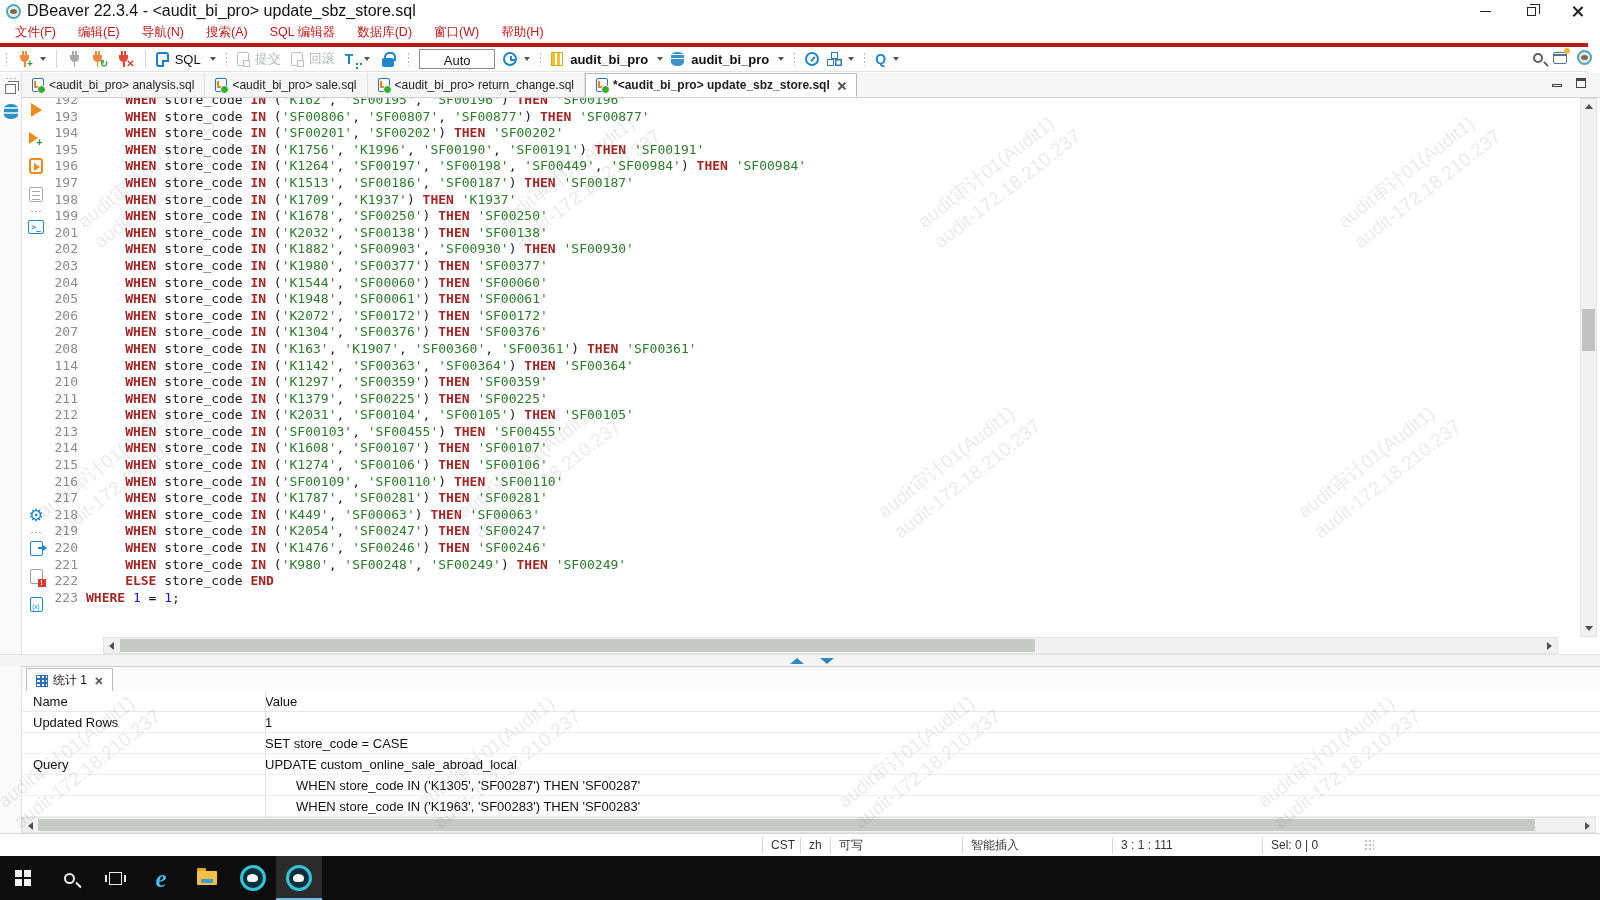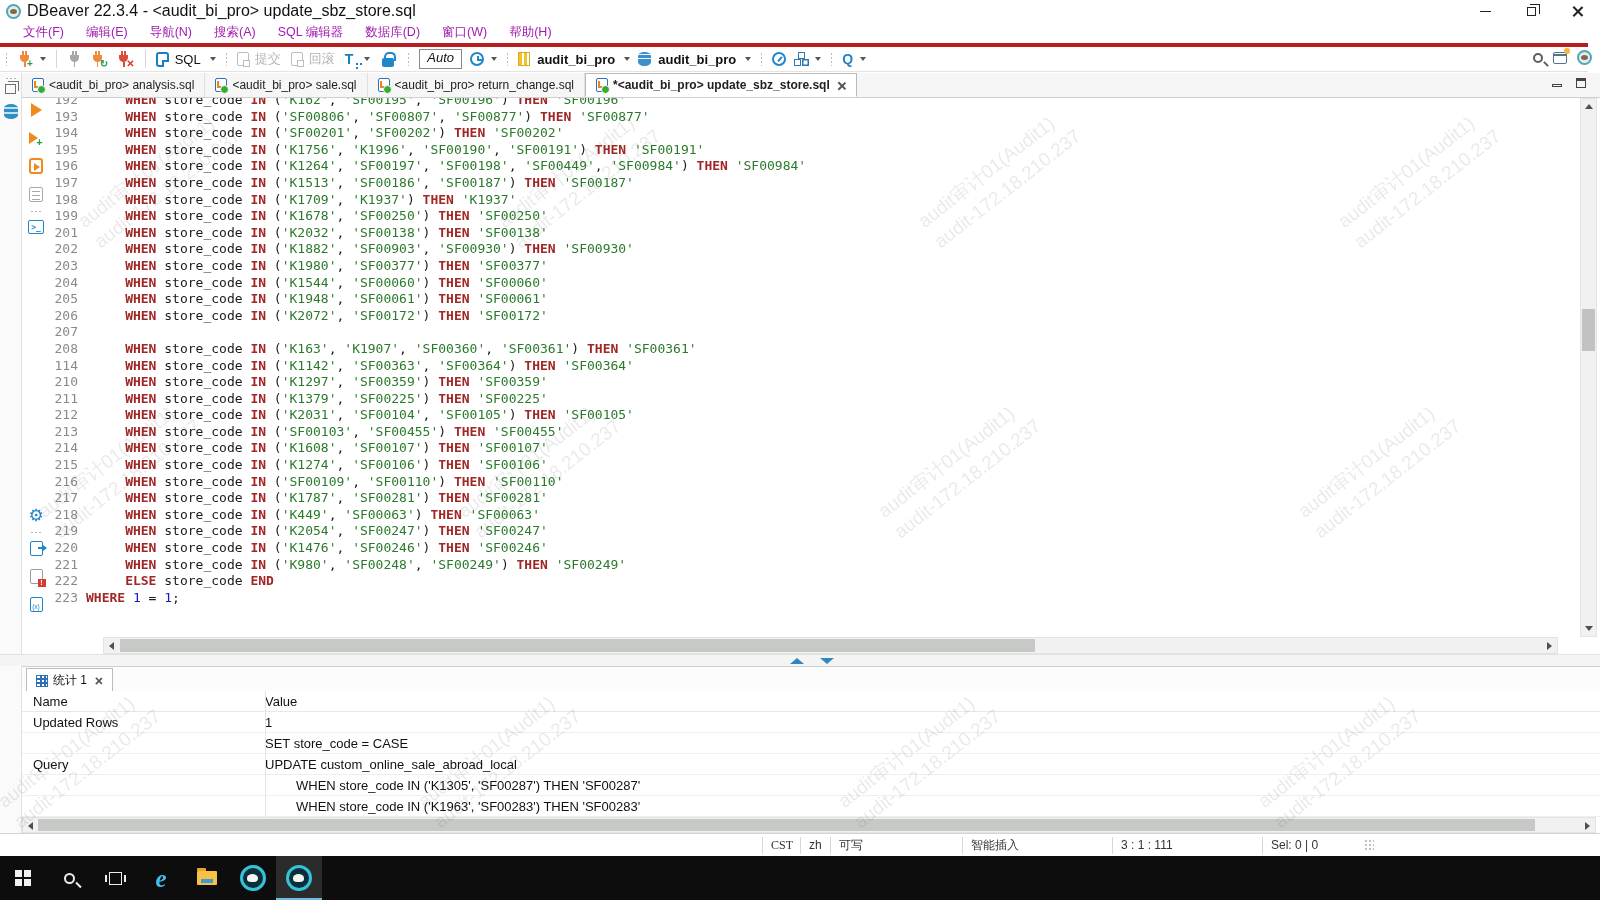--- a/index.html
+++ b/index.html
@@ -20,21 +20,21 @@
   .glyph-restore { width:9px; height:9px; border:1px solid #222; position:relative; }
   .glyph-restore::before { content:""; position:absolute; left:2px; top:-4px; width:9px; height:9px;
               border:1px solid #222; border-left:none; border-bottom:none; }
   .glyph-close { width:11px; height:11px; position:relative; }
   .glyph-close::before,.glyph-close::after { content:""; position:absolute; left:5px; top:-1px;
               width:1.5px; height:13px; background:#222; }
   .glyph-close::before { transform:rotate(45deg); } .glyph-close::after { transform:rotate(-45deg); }
 
   
   .menubar { position:absolute; top:22px; left:0; right:0; height:21px; background:#fff;
-             display:flex; align-items:center; font-size:12.5px; color:#a21caf; padding-left:12px; }
+             display:flex; align-items:center; font-size:12.5px; color:#b91c1c; padding-left:4px; }
   .menu-item { padding:2px 11px; white-space:nowrap; }
 
   
   .toolbar { position:absolute; top:43px; left:0; right:12px; height:29px; background:#fff;
              border-top:4px solid #b91c1c; border-bottom:1px solid #e3e3e3;
              display:flex; align-items:center; font-size:13px; color:#111; }
   .grip { width:3px; height:14px; margin:0 5px;
           background-image:radial-gradient(circle,#bdbdbd 1px,transparent 1.1px);
           background-size:3px 4px; }
   .tb-sep { width:1px; height:18px; background:#d6d6d6; margin:0 6px; }
@@ -60,22 +60,22 @@
            position:relative; background:#fff; }
   .doc-icon::after { content:""; position:absolute; right:-2px; bottom:-2px; width:5px; height:5px;
            border:1.5px solid #b9bec4; background:#fff; }
   .tfilter { color:#1a7ec2; font-weight:bold; font-size:14px; position:relative; padding-right:4px; }
   .tfilter::after { content:""; position:absolute; right:-1px; bottom:2px; width:2px; height:2px;
            background:#1a7ec2; box-shadow:0 4px 0 #1a7ec2, 4px 0 0 #1a7ec2; }
   .lock-icon { position:relative; width:12px; height:9px; background:#1f86c8; border-radius:2px;
            margin:7px 4px 0 4px; }
   .lock-icon::before { content:""; position:absolute; left:2px; top:-6px; width:8px; height:7px;
            border:2px solid #1f86c8; border-bottom:none; border-radius:5px 5px 0 0; }
-  .auto-box { width:43px; height:20px; border:1px solid #8a8a8a; background:#fff; display:flex;
-           align-items:flex-start; justify-content:center; font-size:13px; margin:0 4px;font-style:italic; }
+  .auto-box { width:76px; height:20px; border:1px solid #8a8a8a; background:#fff; display:flex;
+           align-items:flex-end; justify-content:center; font-size:13px; margin:0 4px; }
   .clock-icon { position:relative; width:14px; height:14px; border:2px solid #1f86c8; border-radius:50%; }
   .clock-icon::before { content:""; position:absolute; left:5px; top:2px; width:1.5px; height:5px; background:#1f86c8; }
   .clock-icon::after { content:""; position:absolute; left:6px; top:5px; width:4px; height:1.5px; background:#1f86c8; }
   .conn-bars { width:12px; height:14px; margin-right:5px;
            background:repeating-linear-gradient(90deg,#f2c12e 0 3px,#fff 3px 5px); border:1px solid #d9a91f; }
   .db-cyl { width:13px; height:14px; background:#3f8fc9; border-radius:6px/4px; position:relative; margin-right:5px; }
   .db-cyl::before { content:""; position:absolute; left:0; top:2px; right:0; height:3px;
            border-top:1.5px solid #eaf4fb; }
   .db-cyl::after { content:""; position:absolute; left:0; top:6px; right:0; height:3px;
            border-top:1.5px solid #eaf4fb; }
@@ -194,21 +194,21 @@
   .pvalue { white-space:pre; }
   .pvalue.ind1 { padding-left:31px; }
   .phscroll { position:absolute; left:22px; right:4px; top:817px; height:16px; background:#f1f1f1; border:1px solid #e3e3e3; }
   .phthumb { position:absolute; top:1px; bottom:1px; left:15px; right:60px; background:#c6c9c6; }
 
   
   .statusbar { position:absolute; left:0; right:0; top:833px; height:23px; background:#fff;
           border-top:1px solid #d4d4d4; display:flex; align-items:center; font-size:12px; color:#333; }
   .status-spacer { width:762px; }
   .st-item { height:17px; display:flex; align-items:center; padding:0 8px; border-left:1px solid #d8d8d8; white-space:nowrap; }
-  .st-timezone { width:38px;font-family:Liberation Serif, serif; } .st-locale { width:30px; } .st-writable { width:132px; }
+  .st-timezone { width:38px; } .st-locale { width:30px; } .st-writable { width:132px; }
   .st-insert-mode { width:150px; } .st-caret-position { width:150px; } .st-selection { width:92px; }
   .st-grip { width:10px; height:12px; margin-left:10px;
           background-image:radial-gradient(circle,#c0c0c0 1px,transparent 1.1px); background-size:4px 4px; }
 
   
   .taskbar { position:absolute; left:0; right:0; top:856px; height:44px; background:#0d0d0d;
           display:flex; align-items:center; color:#fff; }
   .tb-task { width:46px; height:44px; display:flex; align-items:center; justify-content:center; flex:0 0 auto; }
   .tb-task.active { background:#2b2b2b; box-shadow:inset 0 -2px 0 #76b9e0; }
   .start-icon { display:grid; grid-template-columns:7px 7px; grid-template-rows:7px 7px; gap:2px; }
@@ -428,21 +428,21 @@
         <div class="code-line"><span class="ln">196</span><span class="code-text">     <span class="k">WHEN</span> store_code <span class="k">IN</span> (<span class="s">'K1264'</span>, <span class="s">'SF00197'</span>, <span class="s">'SF00198'</span>, <span class="s">'SF00449'</span>, <span class="s">'SF00984'</span>) <span class="k">THEN</span> <span class="s">'SF00984'</span></span></div>
         <div class="code-line"><span class="ln">197</span><span class="code-text">     <span class="k">WHEN</span> store_code <span class="k">IN</span> (<span class="s">'K1513'</span>, <span class="s">'SF00186'</span>, <span class="s">'SF00187'</span>) <span class="k">THEN</span> <span class="s">'SF00187'</span></span></div>
         <div class="code-line"><span class="ln">198</span><span class="code-text">     <span class="k">WHEN</span> store_code <span class="k">IN</span> (<span class="s">'K1709'</span>, <span class="s">'K1937'</span>) <span class="k">THEN</span> <span class="s">'K1937'</span></span></div>
         <div class="code-line"><span class="ln">199</span><span class="code-text">     <span class="k">WHEN</span> store_code <span class="k">IN</span> (<span class="s">'K1678'</span>, <span class="s">'SF00250'</span>) <span class="k">THEN</span> <span class="s">'SF00250'</span></span></div>
         <div class="code-line"><span class="ln">201</span><span class="code-text">     <span class="k">WHEN</span> store_code <span class="k">IN</span> (<span class="s">'K2032'</span>, <span class="s">'SF00138'</span>) <span class="k">THEN</span> <span class="s">'SF00138'</span></span></div>
         <div class="code-line"><span class="ln">202</span><span class="code-text">     <span class="k">WHEN</span> store_code <span class="k">IN</span> (<span class="s">'K1882'</span>, <span class="s">'SF00903'</span>, <span class="s">'SF00930'</span>) <span class="k">THEN</span> <span class="s">'SF00930'</span></span></div>
         <div class="code-line"><span class="ln">203</span><span class="code-text">     <span class="k">WHEN</span> store_code <span class="k">IN</span> (<span class="s">'K1980'</span>, <span class="s">'SF00377'</span>) <span class="k">THEN</span> <span class="s">'SF00377'</span></span></div>
         <div class="code-line"><span class="ln">204</span><span class="code-text">     <span class="k">WHEN</span> store_code <span class="k">IN</span> (<span class="s">'K1544'</span>, <span class="s">'SF00060'</span>) <span class="k">THEN</span> <span class="s">'SF00060'</span></span></div>
         <div class="code-line"><span class="ln">205</span><span class="code-text">     <span class="k">WHEN</span> store_code <span class="k">IN</span> (<span class="s">'K1948'</span>, <span class="s">'SF00061'</span>) <span class="k">THEN</span> <span class="s">'SF00061'</span></span></div>
         <div class="code-line"><span class="ln">206</span><span class="code-text">     <span class="k">WHEN</span> store_code <span class="k">IN</span> (<span class="s">'K2072'</span>, <span class="s">'SF00172'</span>) <span class="k">THEN</span> <span class="s">'SF00172'</span></span></div>
-        <div class="code-line"><span class="ln">207</span></div>
+        <div class="code-line"><span class="ln">207</span><span class="code-text">     <span class="k">WHEN</span> store_code <span class="k">IN</span> (<span class="s">'K1304'</span>, <span class="s">'SF00376'</span>) <span class="k">THEN</span> <span class="s">'SF00376'</span></span></div>
         <div class="code-line"><span class="ln">208</span><span class="code-text">     <span class="k">WHEN</span> store_code <span class="k">IN</span> (<span class="s">'K163'</span>, <span class="s">'K1907'</span>, <span class="s">'SF00360'</span>, <span class="s">'SF00361'</span>) <span class="k">THEN</span> <span class="s">'SF00361'</span></span></div>
         <div class="code-line"><span class="ln">114</span><span class="code-text">     <span class="k">WHEN</span> store_code <span class="k">IN</span> (<span class="s">'K1142'</span>, <span class="s">'SF00363'</span>, <span class="s">'SF00364'</span>) <span class="k">THEN</span> <span class="s">'SF00364'</span></span></div>
         <div class="code-line"><span class="ln">210</span><span class="code-text">     <span class="k">WHEN</span> store_code <span class="k">IN</span> (<span class="s">'K1297'</span>, <span class="s">'SF00359'</span>) <span class="k">THEN</span> <span class="s">'SF00359'</span></span></div>
         <div class="code-line"><span class="ln">211</span><span class="code-text">     <span class="k">WHEN</span> store_code <span class="k">IN</span> (<span class="s">'K1379'</span>, <span class="s">'SF00225'</span>) <span class="k">THEN</span> <span class="s">'SF00225'</span></span></div>
         <div class="code-line"><span class="ln">212</span><span class="code-text">     <span class="k">WHEN</span> store_code <span class="k">IN</span> (<span class="s">'K2031'</span>, <span class="s">'SF00104'</span>, <span class="s">'SF00105'</span>) <span class="k">THEN</span> <span class="s">'SF00105'</span></span></div>
         <div class="code-line"><span class="ln">213</span><span class="code-text">     <span class="k">WHEN</span> store_code <span class="k">IN</span> (<span class="s">'SF00103'</span>, <span class="s">'SF00455'</span>) <span class="k">THEN</span> <span class="s">'SF00455'</span></span></div>
         <div class="code-line"><span class="ln">214</span><span class="code-text">     <span class="k">WHEN</span> store_code <span class="k">IN</span> (<span class="s">'K1608'</span>, <span class="s">'SF00107'</span>) <span class="k">THEN</span> <span class="s">'SF00107'</span></span></div>
         <div class="code-line"><span class="ln">215</span><span class="code-text">     <span class="k">WHEN</span> store_code <span class="k">IN</span> (<span class="s">'K1274'</span>, <span class="s">'SF00106'</span>) <span class="k">THEN</span> <span class="s">'SF00106'</span></span></div>
         <div class="code-line"><span class="ln">216</span><span class="code-text">     <span class="k">WHEN</span> store_code <span class="k">IN</span> (<span class="s">'SF00109'</span>, <span class="s">'SF00110'</span>) <span class="k">THEN</span> <span class="s">'SF00110'</span></span></div>
         <div class="code-line"><span class="ln">217</span><span class="code-text">     <span class="k">WHEN</span> store_code <span class="k">IN</span> (<span class="s">'K1787'</span>, <span class="s">'SF00281'</span>) <span class="k">THEN</span> <span class="s">'SF00281'</span></span></div>

